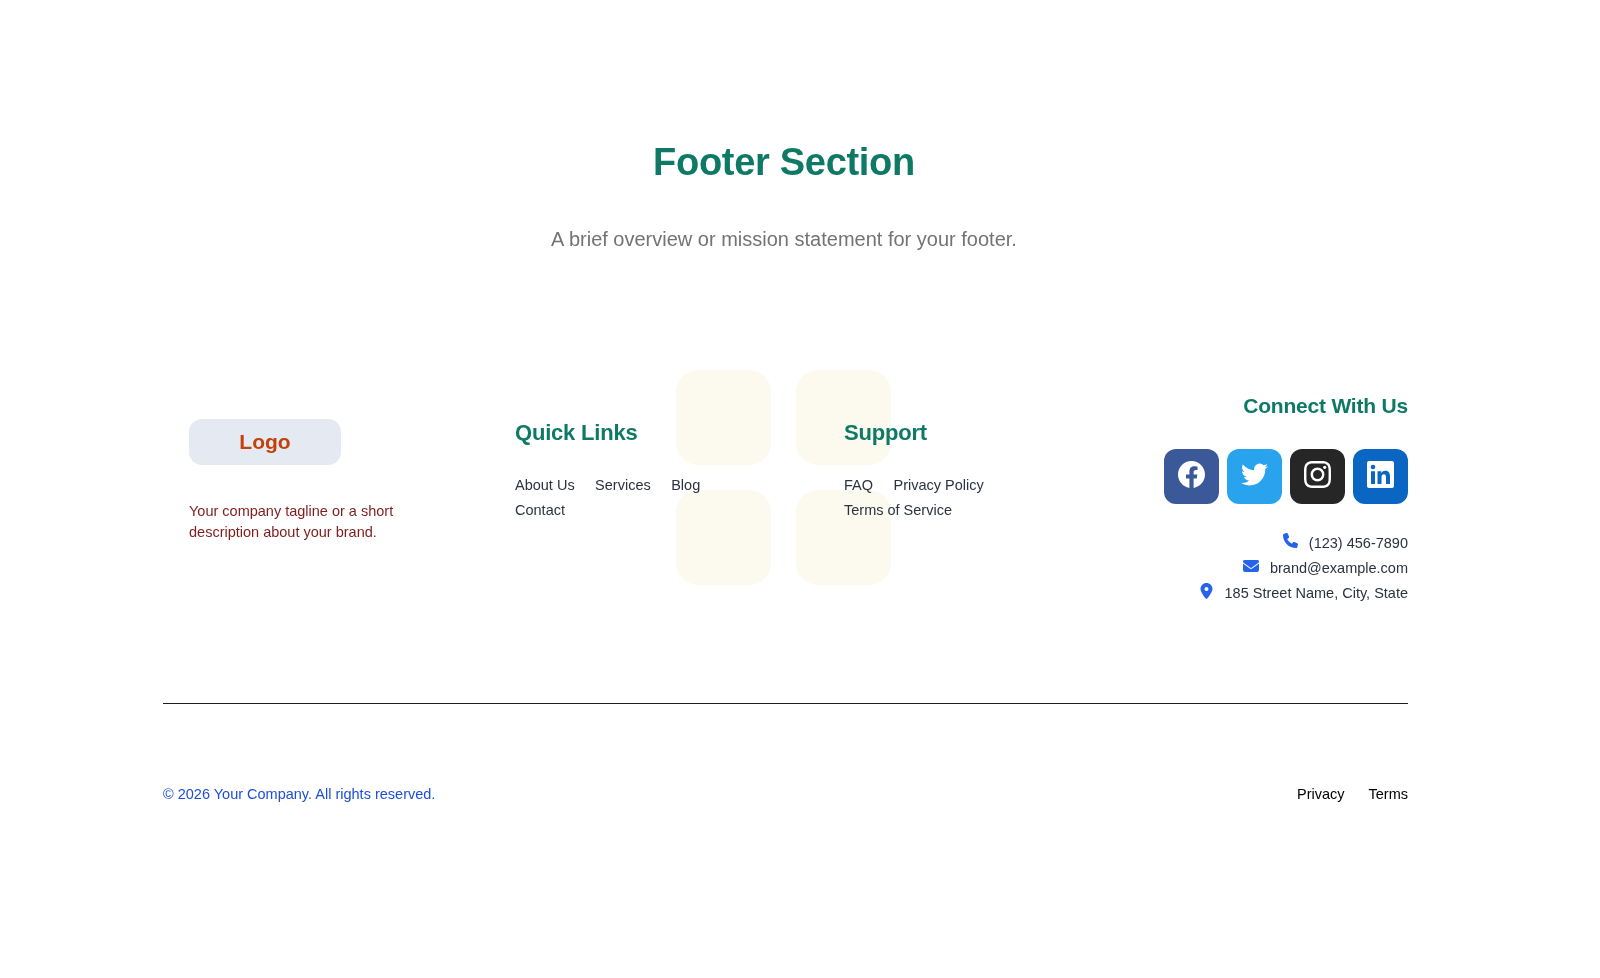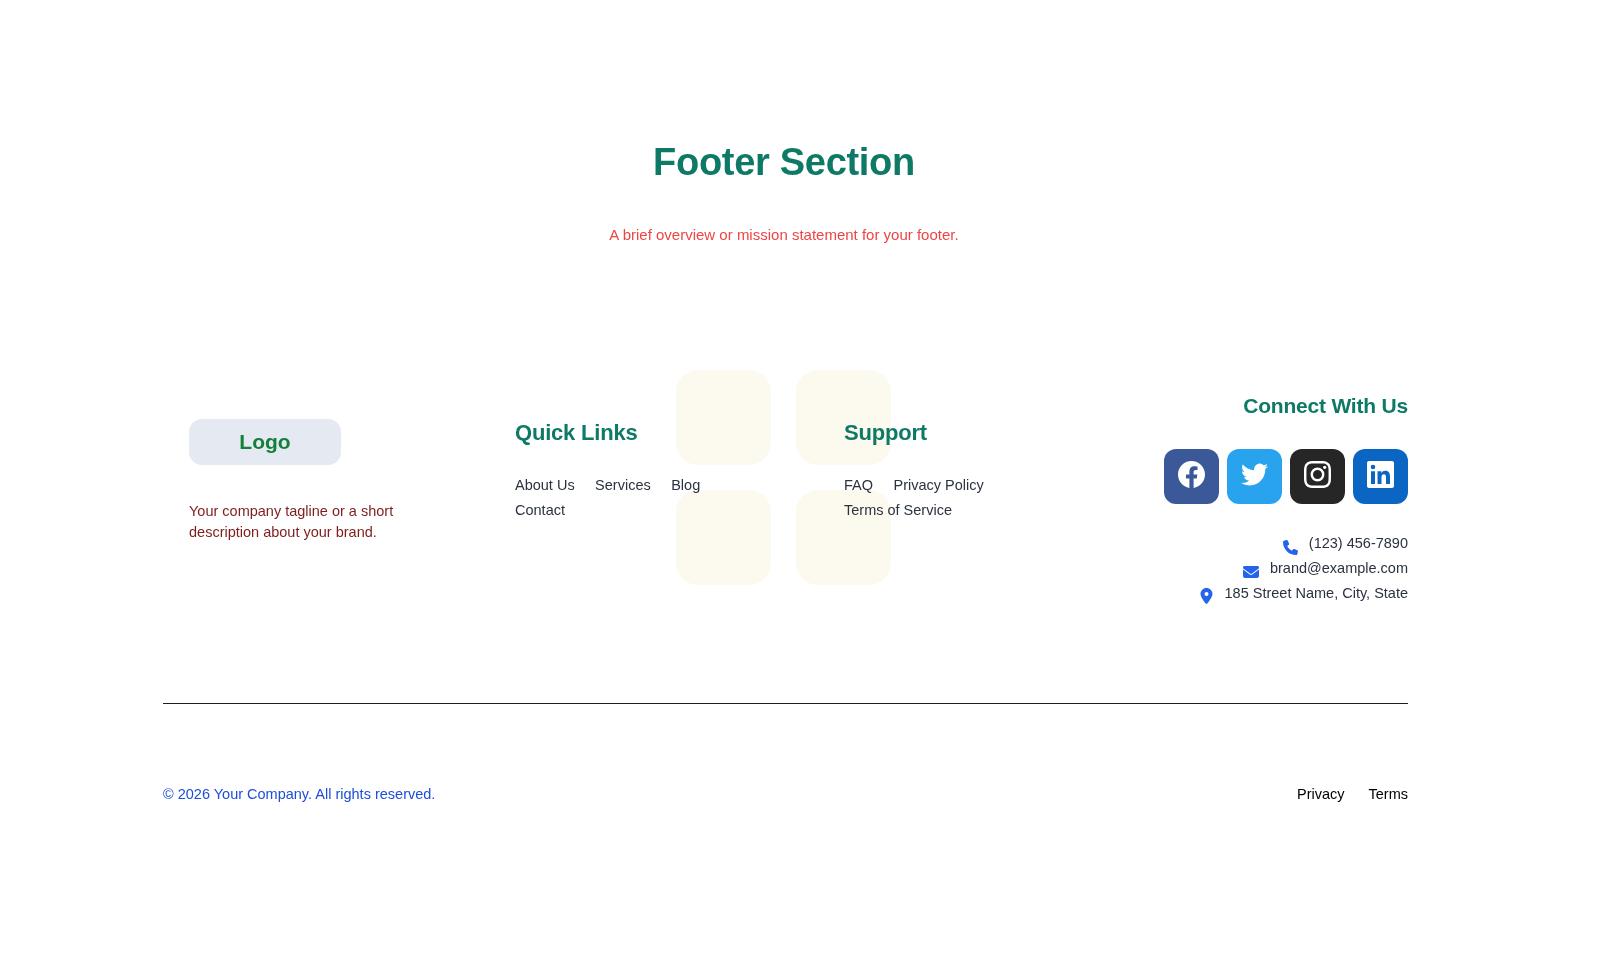--- a/index.html
+++ b/index.html
@@ -51,22 +51,22 @@
   }
   .header-title {
     font-size: 38px;
     font-weight: bold;
     color: #0e7a65;
     letter-spacing: -0.3px;
     line-height: 1.2;
   }
   .header-sub {
     margin-top: 38px;
-    font-size: 15px;
-    color: #ef4444;
+    font-size: 20px;
+    color: #737373;
     line-height: 1.5;
   }
 
   
   .columns {
     position: absolute;
     left: 163px;
     top: 370px;
     width: 1245px;
     height: 230px;
@@ -85,21 +85,21 @@
     background: #e4e9f2;
     border-radius: 13px;
     display: flex;
     align-items: center;
     justify-content: center;
     margin-top: 40px;
   }
   .logo-text {
     font-size: 21px;
     font-weight: bold;
-    color: #15803d;
+    color: #c2410c;
     letter-spacing: 0px;
   }
   .brand-tagline {
     margin-top: 36px;
     font-size: 14.5px;
     line-height: 1.48;
     color: #7f1d1d;
     max-width: 225px;
   }
 
@@ -146,21 +146,21 @@
   
   .contact-list {
     margin-top: 29px;
     display: flex;
     flex-direction: column;
     align-items: flex-end;
     gap: 3px;
   }
   .contact-row {
     display: flex;
-    align-items: flex-end;
+    align-items: flex-start;
     justify-content: flex-end;
     gap: 10px;
     font-size: 14.5px;
     color: #2b3240;
     line-height: 1.5;
   }
   .contact-icon {
     width: 17px;
     display: flex;
     align-items: center;

